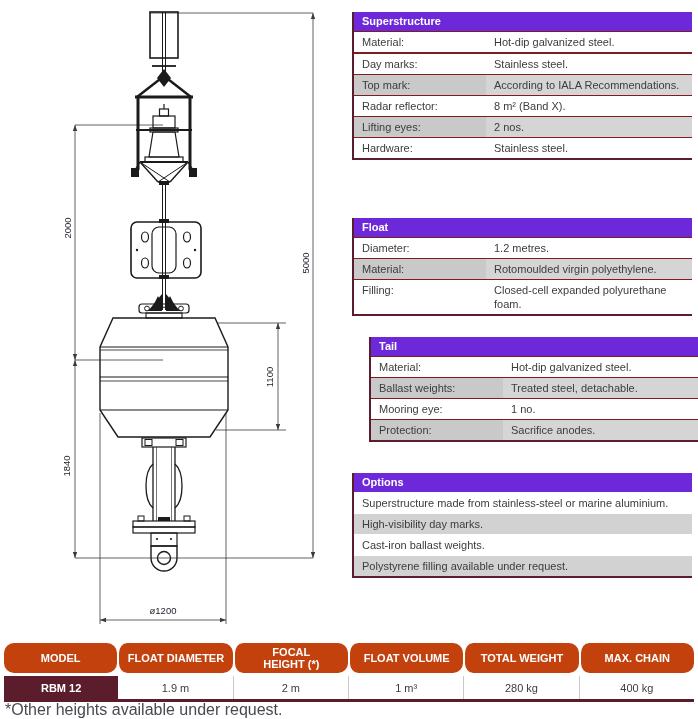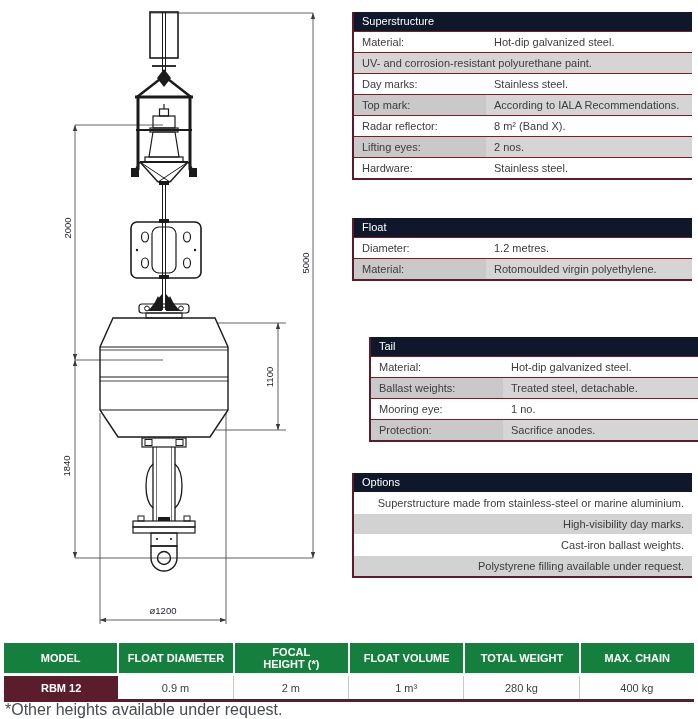--- a/index.html
+++ b/index.html
@@ -12,43 +12,43 @@
   
   #drawing{position:absolute;left:0;top:0;width:350px;height:640px;}
 
   
   .spec-table{
     position:absolute;left:352px;width:338px;
     border-left:2px solid #5B1D2B;border-bottom:2px solid #5B1D2B;
     font-size:11px;line-height:14px;
   }
   .spec-header{
-    background:#0f172a;color:#fff;font-weight:normal;
+    background:#6d28d9;color:#fff;font-weight:bold;
     padding:2px 8px 3px 8px;font-size:11px;
   }
   .spec-row{display:flex;border-top:1px solid #7f1d1d;}
   .spec-label{width:120px;flex:0 0 120px;padding:3px 4px 3px 8px;}
   .spec-value{flex:1;padding:3px 8px 3px 8px;}
   .spec-row:nth-child(odd) .spec-label{background:#c9c9c9;}
   .spec-row:nth-child(odd) .spec-value{background:#d5d5d5;}
-  .opt-row{border-top:1px solid #fff;padding:3px 8px;text-align:right;}
+  .opt-row{border-top:1px solid #fff;padding:3px 8px;}
   .opt-row:nth-child(odd){background:#d2d2d2;}
 
   #t-super{top:12px;}
   #t-float{top:218px;}
   #t-tail{top:337px;margin-left:17px;}
   #t-options{top:473px;}
 
   
   .summary{position:absolute;left:4px;top:643px;width:690px;}
   .summary-head{display:flex;}
   .sh-cell{
-    flex:1;background:#15803d;color:#fff;font-weight:bold;font-size:11px;
+    flex:1;background:#c2410c;color:#fff;font-weight:bold;font-size:11px;
     height:30px;display:flex;align-items:center;justify-content:center;
-    text-align:center;line-height:12px;
+    text-align:center;line-height:12px;border-radius:10px;
   }
   .sh-cell + .sh-cell{border-left:2px solid #fff;}
   .sh-cell span{display:inline-block;}
   .sh-cell:nth-child(3) span{max-width:80px;}
   .summary-body{display:flex;margin-top:3px;border-bottom:3px solid #5B1D2B;}
   .sb-cell{
     flex:1;height:23px;display:flex;align-items:center;justify-content:center;
     background:#fff;font-size:11px;color:#3c3c3c;border-left:1px solid #c8c8c8;
   }
   .sb-cell:first-child{background:#5B1D2B;color:#fff;font-weight:bold;border-left:none;}
@@ -206,21 +206,20 @@
     </g>
   </svg>
 
   <section class="spec-table" id="t-super">
     <div class="spec-header">Superstructure</div>
     <div class="spec-row">
       <div class="spec-label">Material:</div>
       <div class="spec-value">Hot-dip galvanized steel.</div>
     </div>
     <div class="spec-row">
-      <div class="spec-value">UV- and corrosion-resistant polyurethane paint.</div>
     </div>
     <div class="spec-row">
       <div class="spec-label">Day marks:</div>
       <div class="spec-value">Stainless steel.</div>
     </div>
     <div class="spec-row">
       <div class="spec-label">Top mark:</div>
       <div class="spec-value">According to IALA Recommendations.</div>
     </div>
     <div class="spec-row">
@@ -239,20 +238,24 @@
 
   <section class="spec-table" id="t-float">
     <div class="spec-header">Float</div>
     <div class="spec-row">
       <div class="spec-label">Diameter:</div>
       <div class="spec-value">1.2 metres.</div>
     </div>
     <div class="spec-row">
       <div class="spec-label">Material:</div>
       <div class="spec-value">Rotomoulded virgin polyethylene.</div>
+    </div>
+    <div class="spec-row">
+      <div class="spec-label">Filling:</div>
+      <div class="spec-value">Closed-cell expanded polyurethane foam.</div>
     </div>
   </section>
 
   <section class="spec-table" id="t-tail">
     <div class="spec-header">Tail</div>
     <div class="spec-row">
       <div class="spec-label">Material:</div>
       <div class="spec-value">Hot-dip galvanized steel.</div>
     </div>
     <div class="spec-row">
@@ -293,21 +296,21 @@
         </div>
       <div class="sh-cell">
           <span>TOTAL WEIGHT</span>
         </div>
       <div class="sh-cell">
           <span>MAX. CHAIN</span>
         </div>
     </div>
     <div class="summary-body">
       <div class="sb-cell">RBM 12</div>
-      <div class="sb-cell">0.9 m</div>
+      <div class="sb-cell">1.9 m</div>
       <div class="sb-cell">2 m</div>
       <div class="sb-cell">1 m³</div>
       <div class="sb-cell">280 kg</div>
       <div class="sb-cell">400 kg</div>
     </div>
   </div>
 
   <div class="footnote">*Other heights available under request.</div>
 </div>
 

